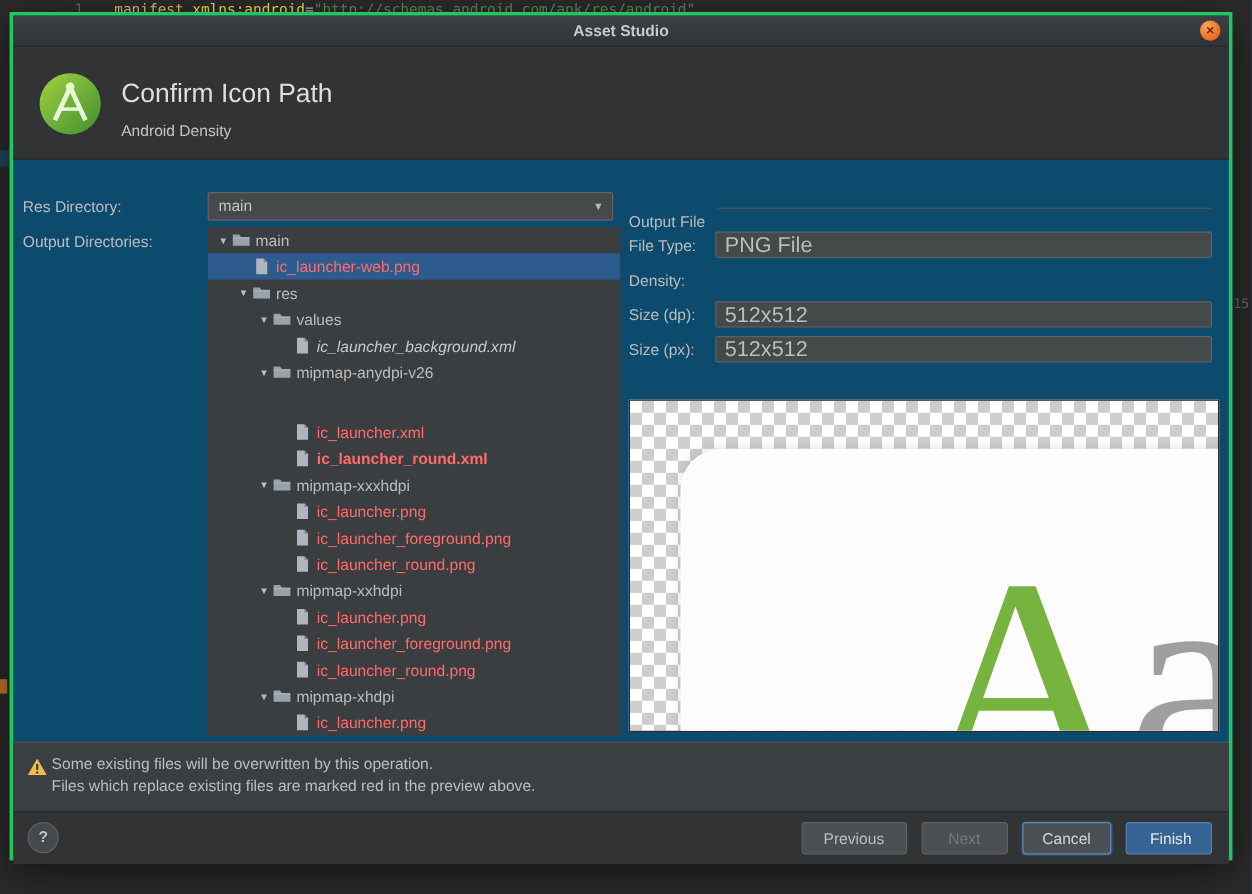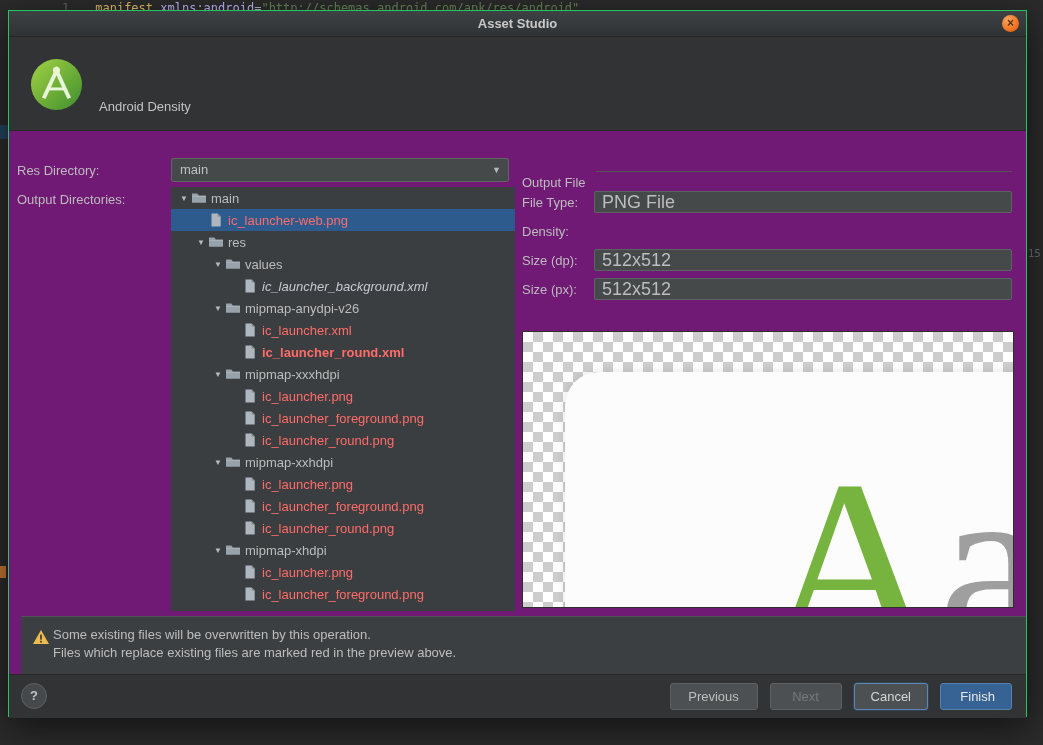--- a/index.html
+++ b/index.html
@@ -16,21 +16,21 @@
   
   .bg-editor{position:absolute;top:1px;left:62px;height:12px;white-space:nowrap;
     font:12px "DejaVu Sans Mono",monospace;}
   .bg-gutter{color:#606366;margin-right:26px;}
   .bg-right-num{position:absolute;right:2px;top:247px;font:11px "DejaVu Sans Mono",monospace;color:#6a6f72;}
   .sliver{position:absolute;left:0;}
   .sliver-blue{top:125px;width:8px;height:14px;background:#24455f;}
   .sliver-orange{top:566px;width:6px;height:12px;background:#c87832;}
   
   .dialog{position:absolute;left:8px;top:10px;width:1019px;height:707px;
-    background:#701a75;border:1px solid #22c55e;box-shadow:0 10px 36px rgba(0,0,0,.6);}
+    background:#0c4a6e;border:3px solid #22c55e;box-shadow:0 10px 36px rgba(0,0,0,.6);}
   .titlebar{position:absolute;top:0;left:0;right:0;height:26px;
     background:linear-gradient(#3e4144,#303336);border-bottom:1px solid #262626;
     text-align:center;line-height:25px;font-size:13px;font-weight:bold;color:#c9c9c9;}
   .close-btn{position:absolute;right:7px;top:4px;width:17px;height:17px;border-radius:50%;
     background:radial-gradient(circle at 35% 30%,#f9a65e,#ef7221 62%,#d25a10);
     color:#5d2c07;font-size:12px;font-weight:bold;line-height:16px;text-align:center;cursor:pointer;}
   .header{position:absolute;top:26px;left:0;right:0;height:94px;background:#313335;border-bottom:1px solid #292929;}
   .logo{position:absolute;left:21px;top:21px;width:53px;height:53px;}
   .header-title{position:absolute;left:90px;top:26px;font-size:22px;color:#dcdee0;}
   .header-subtitle{position:absolute;left:90px;top:62px;font-size:13px;color:#c2c4c6;}
@@ -62,41 +62,41 @@
     background-color:#ffffff;
     background-image:
       linear-gradient(45deg,#cdcdcd 25%,transparent 25%,transparent 75%,#cdcdcd 75%),
       linear-gradient(45deg,#cdcdcd 25%,transparent 25%,transparent 75%,#cdcdcd 75%);
     background-size:20px 20px;background-position:0 0,10px 10px;}
   .art{position:absolute;left:42px;top:40px;width:640px;height:430px;background:#fcfcfc;
     border-radius:34px;box-shadow:0 0 10px rgba(0,0,0,.12);}
   .letters{position:absolute;left:200px;top:72px;font-family:"Liberation Serif",serif;font-size:240px;line-height:1;}
   .ltr-main{color:var(--green);}
   .ltr-sub{color:#9f9f9f;}
-  .warning{position:absolute;top:605px;left:12px;right:0;height:58px;background:#3c3f41;border-top:1px solid #525252;}
+  .warning{position:absolute;top:605px;left:0;right:0;height:58px;background:#3c3f41;border-top:1px solid #525252;}
   .warn-icon{position:absolute;left:12px;top:13px;width:16px;height:14px;}
   .warn-lines{position:absolute;left:32px;top:9px;font-size:13px;color:#bdbdbd;line-height:18px;}
   .footer{position:absolute;top:663px;left:0;right:0;height:44px;background:#313335;border-top:1px solid #282828;}
   .help{position:absolute;left:12px;top:8px;width:26px;height:26px;border-radius:50%;
     background:#46494b;border:1px solid #5e6163;color:#c3c3c3;text-align:center;
     line-height:24px;font-size:13px;font-weight:bold;cursor:pointer;}
   .btns{position:absolute;right:14px;top:8px;display:flex;gap:12px;padding-left:41px;}
   .btn{height:27px;min-width:72px;padding:0 16px;font-size:13px;border-radius:3px;
     background:#4c5052;border:1px solid #5e6163;color:#bdbdbd;cursor:pointer;
     font-family:"Liberation Sans",sans-serif;}
   .btns .btn:nth-child(1){min-width:88px;}
   .btn.disabled{color:#75797b;cursor:default;}
   .btn.focused{border:1px solid #5e87b5;color:#d6d6d6;box-shadow:0 0 2px #3a6aa0;}
   .btn.primary{background:var(--primary);border:1px solid #5282ad;color:#e7e7e7;text-align:right;}
 </style>
 </head>
 <body>
 
 <div class="bg-editor">
-  <span class="bg-gutter">1</span><span><span style="color: rgb(232, 191, 106);">manifest </span><span style="color: #c4b5fd;">xmlns:android</span><span style="color: rgb(169, 183, 198);">=</span><span style="color: rgb(106, 135, 89);">"http://schemas.android.com/apk/res/android"</span></span>
+  <span class="bg-gutter">1</span><span><span style="color: rgb(232, 191, 106);">manifest </span><span style="color: #fde047;">xmlns:android</span><span style="color: rgb(169, 183, 198);">=</span><span style="color: rgb(106, 135, 89);">"http://schemas.android.com/apk/res/android"</span></span>
 </div>
 <div class="bg-right-num">15</div>
 <div class="sliver sliver-blue"></div>
 <div class="sliver sliver-orange"></div>
 
 <div class="dialog">
 
   <div class="titlebar">
     <span>Asset Studio</span>
     <div class="close-btn"><span>×</span></div>
@@ -110,20 +110,21 @@
             <stop offset="0" stop-color="#a3d243"></stop>
               <stop offset="1" stop-color="#3f8e2f"></stop>
           </linearGradient>
         </defs>
         <circle cx="27" cy="27" r="26" fill="url(#asg)"></circle>
         <path d="M14 41 L27 13 L40 41" stroke="#f2fbe6" stroke-width="4" fill="none" opacity="0.92"></path>
         <path d="M19.5 31.5 L34.5 31.5" stroke="#f2fbe6" stroke-width="3" opacity="0.92"></path>
         <circle cx="27" cy="12.5" r="3.6" fill="#eaf7d2"></circle>
       </svg>
     </span>
+    <div class="header-title">Confirm Icon Path</div>
     <div class="header-subtitle">Android Density</div>
   </div>
 
   <div class="body">
     <div class="label res-label">Res Directory:</div>
     <div class="combo">
       <span>main</span>
       <span class="combo-arrow">▼</span>
     </div>
     <div class="label outdirs-label">Output Directories:</div>
@@ -181,21 +182,21 @@
         <div class="tree-row" style="padding-left: 40px;">
           <span class="arrow">▼</span>
           <span class="icon">
             <svg width="16" height="16" viewBox="0 0 16 16">
               <path fill="#98a2aa" d="M1 3.5h5.3l1.6 2H15v7.2H1z"></path>
               <path fill="#ffffff" opacity=".18" d="M1 6h14v1H1z"></path>
             </svg>
           </span>
           <span class="lbl default">mipmap-anydpi-v26</span>
         </div>
-        <div class="tree-row" style="padding-left: 57px;">
+        <div class="tree-row" style="padding-left: 57px; margin-top: 28px;">
           <span class="arrow"></span>
           <span class="icon">
             <svg width="16" height="16" viewBox="0 0 16 16">
               <path fill="#aeb6be" d="M3.5 1.5h6.2l3 3v10H3.5z"></path>
               <path fill="#7d858d" d="M9.7 1.5l3 3h-3z"></path>
             </svg>
           </span>
           <span class="lbl new">ic_launcher.xml</span>
         </div>
         <div class="tree-row" style="padding-left: 57px; font-weight: bold;">

